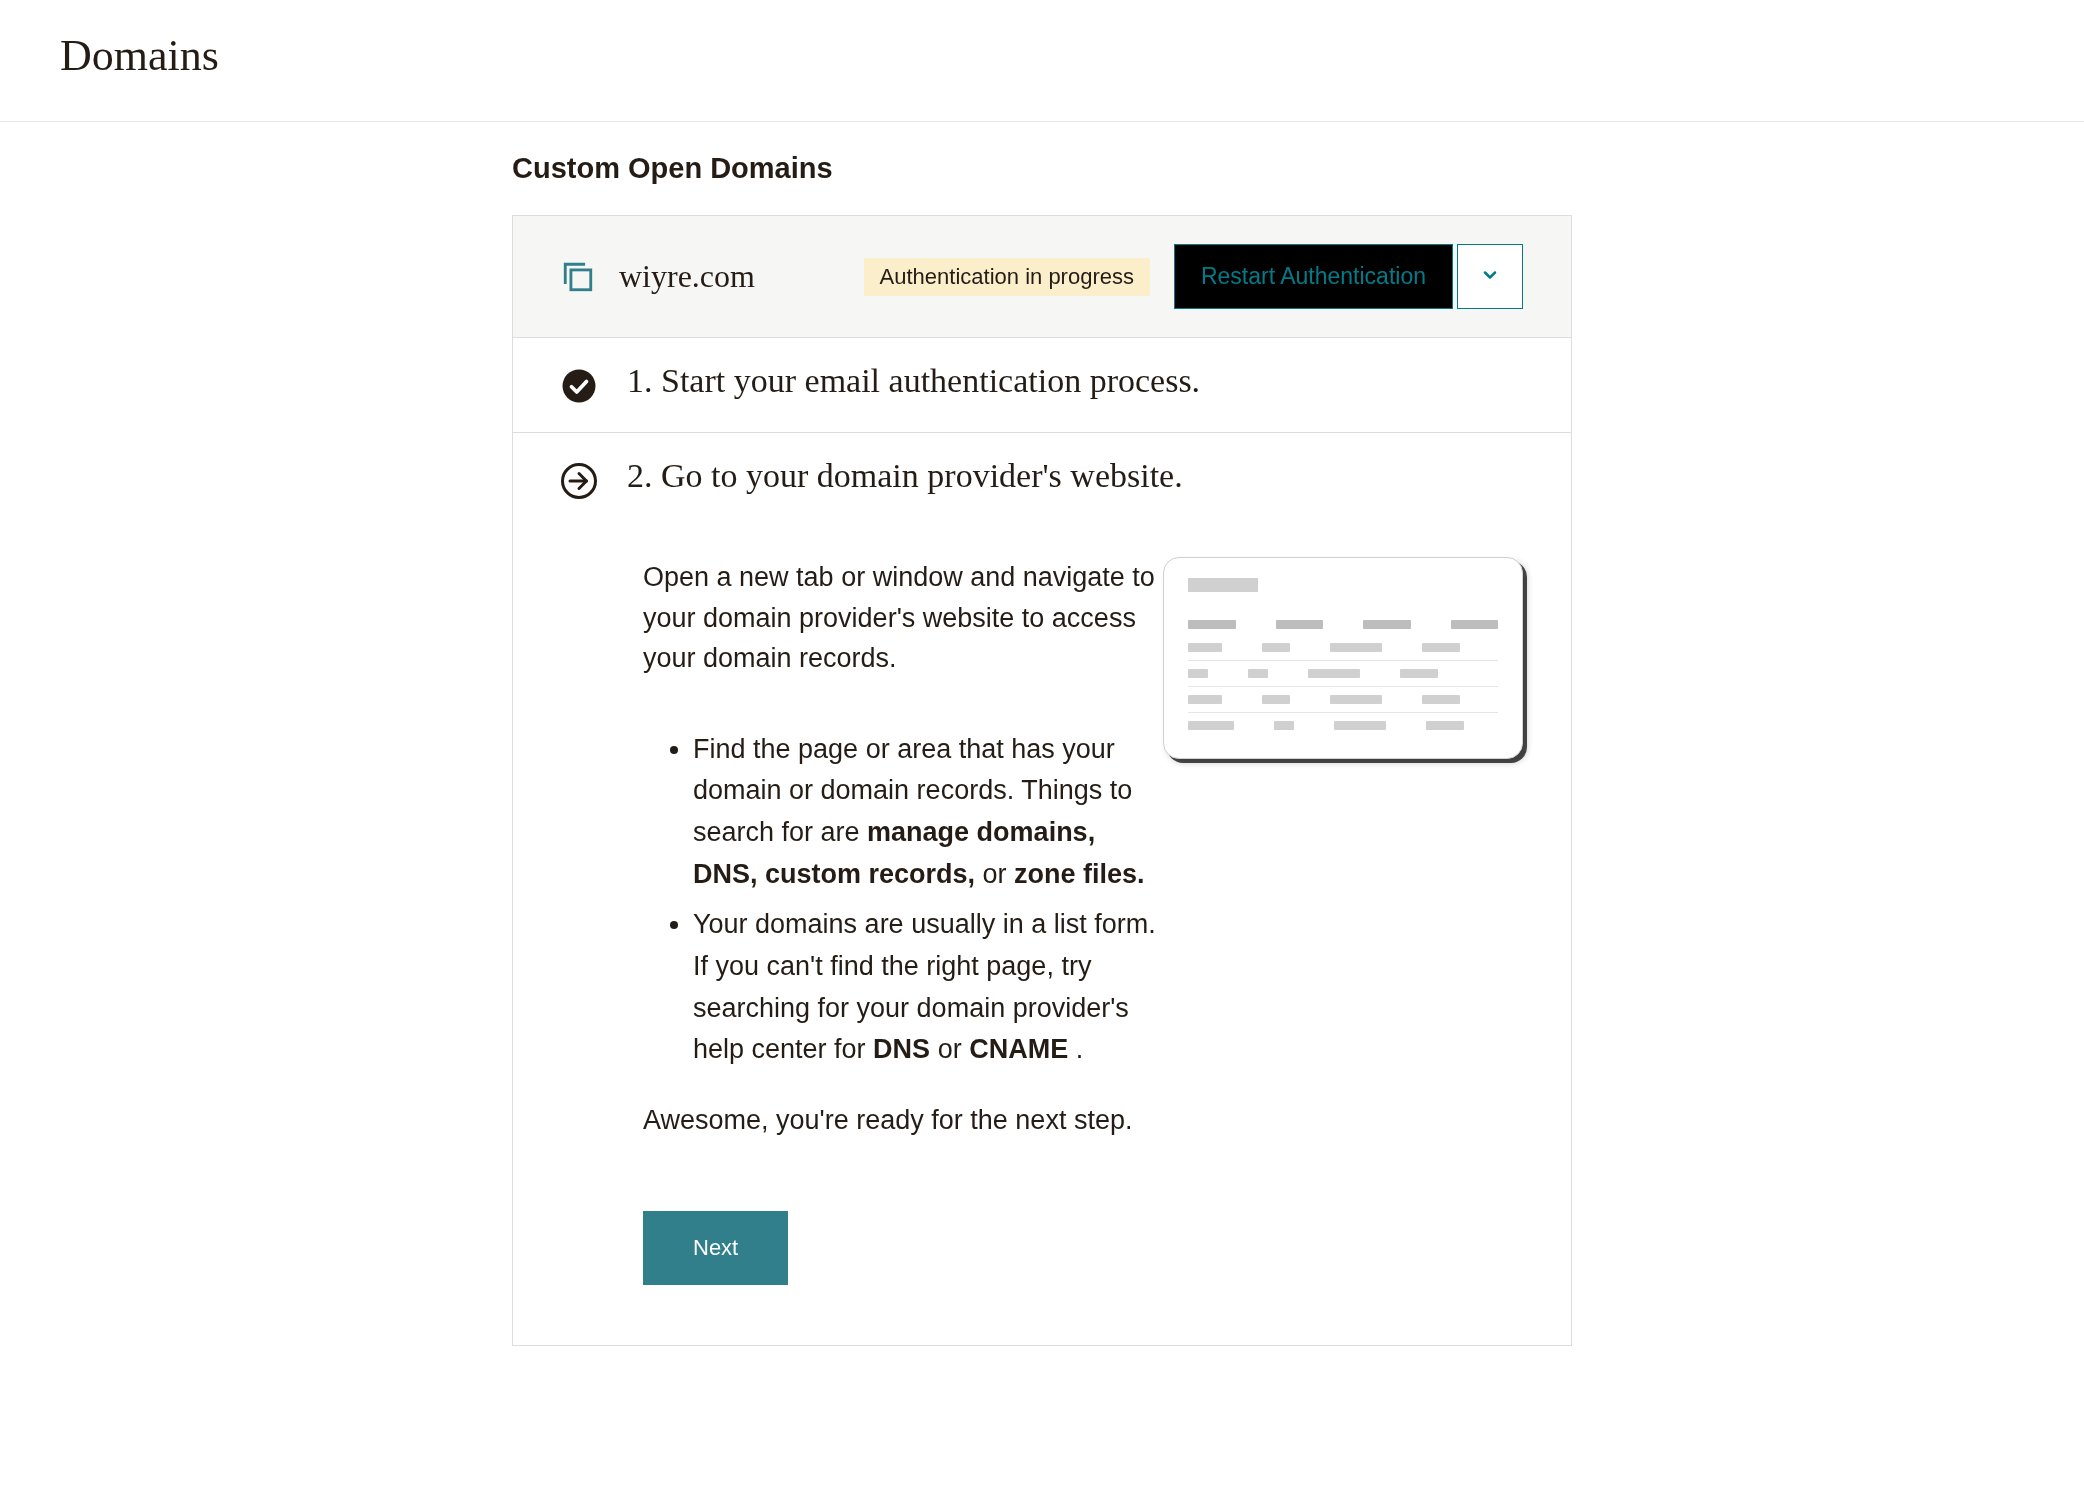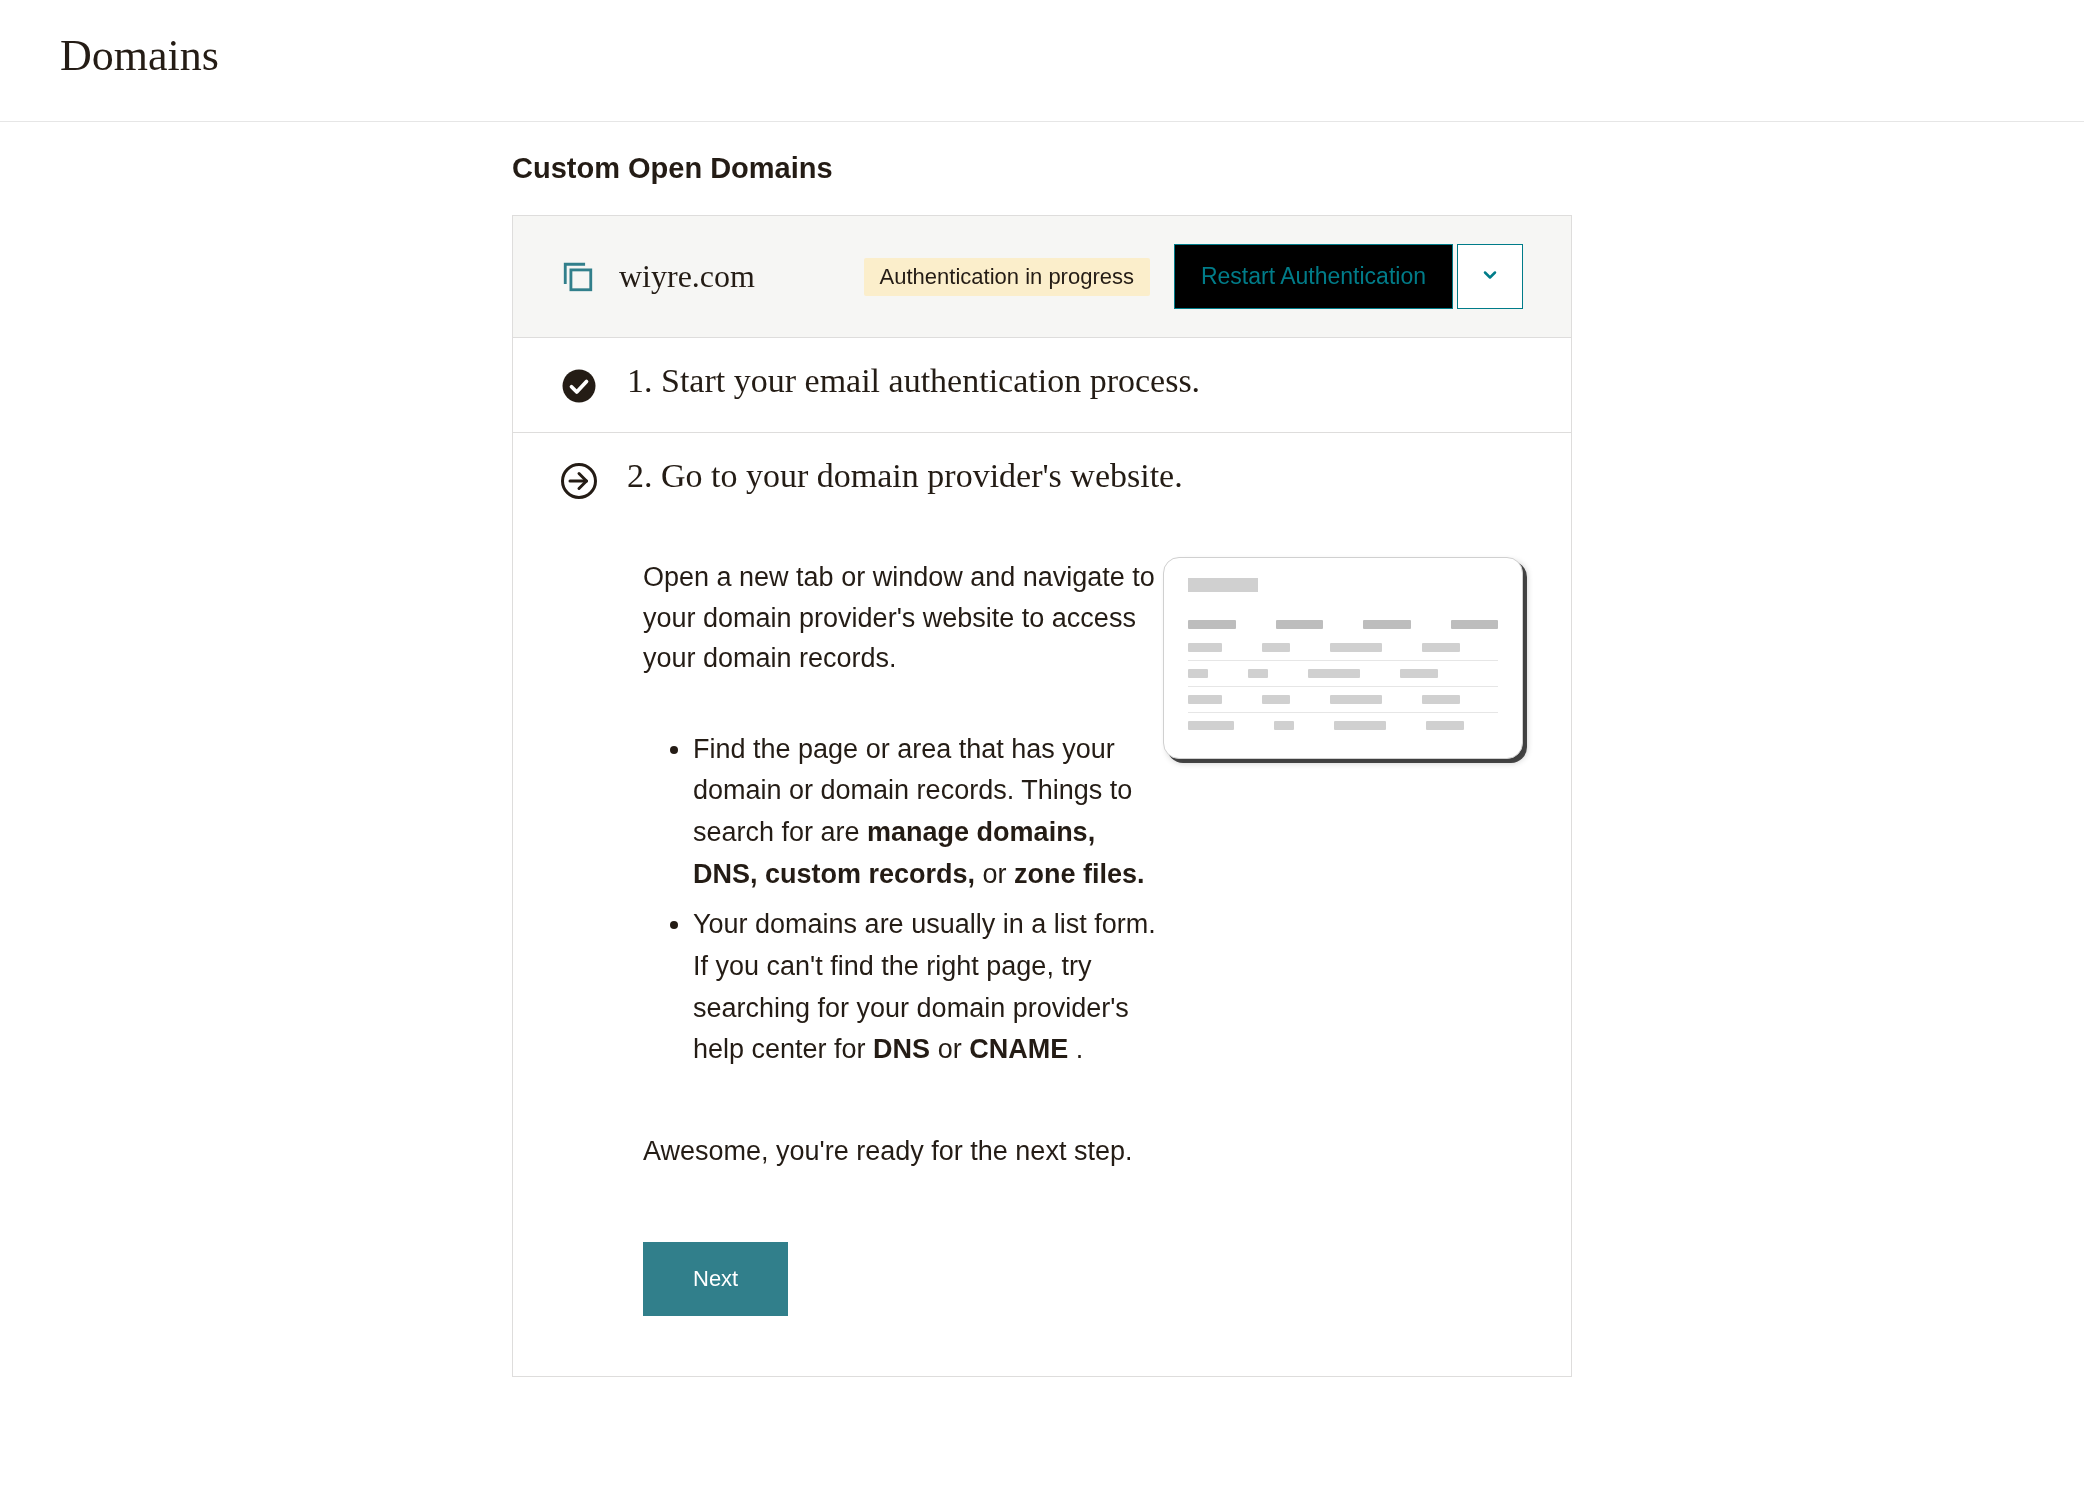--- a/index.html
+++ b/index.html
@@ -116,21 +116,21 @@
   }
   .step-intro {
     font-size: 27px;
     line-height: 1.5;
     color: #241c15;
     margin-bottom: 50px;
   }
   .step-list {
     list-style: disc;
     padding-left: 50px;
-    margin-bottom: 60px;
+    margin-bottom: 29px;
   }
   .step-list li {
     font-size: 27px;
     line-height: 1.55;
     color: #241c15;
     margin-bottom: 8px;
   }
   .step-list li strong {
     font-weight: 600;
   }

